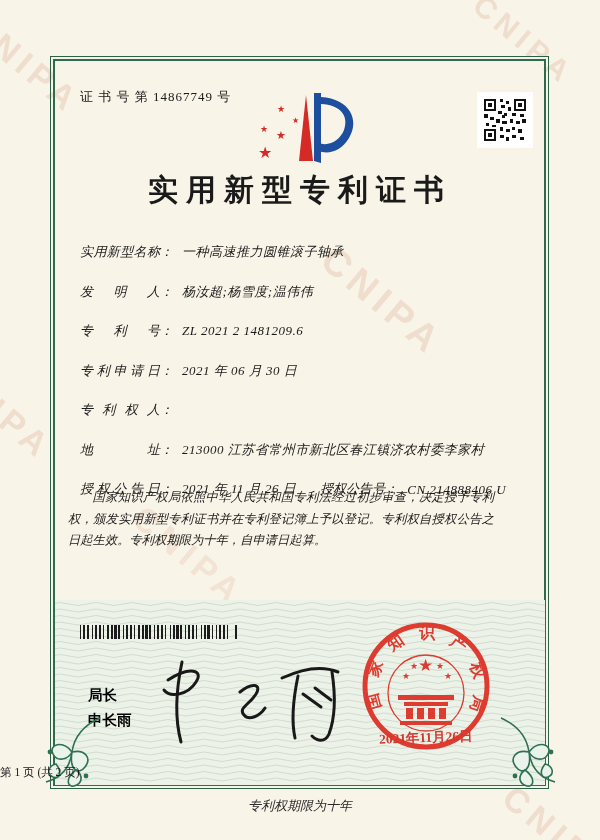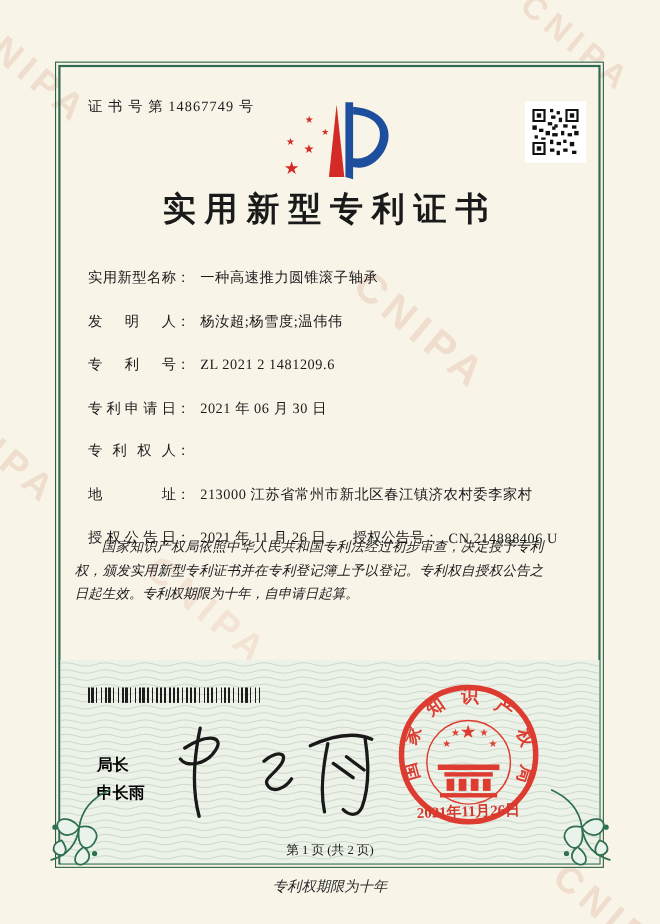--- a/index.html
+++ b/index.html
@@ -16,21 +16,21 @@
   .frame-inner{position:absolute;left:2px;top:2px;right:2px;bottom:2px;
          border:2px solid #2e6b4f;}
   
   .certno{position:absolute;left:80px;top:88px;font-size:13px;letter-spacing:1px;text-align:right;}
   .title{position:absolute;left:0;top:170px;width:600px;text-align:center;
          font-size:30px;font-weight:bold;letter-spacing:8px;}
   .qrbox{position:absolute;left:477px;top:92px;width:56px;height:56px;background:#fff;
          display:flex;align-items:center;justify-content:center;}
   
   .fields{position:absolute;left:80px;top:243px;width:440px;font-size:13px;}
-  .frow{display:flex;align-items:baseline;margin-bottom:21.5px;white-space:nowrap;}
+  .frow{display:flex;align-items:baseline;margin-bottom:21.5px;white-space:nowrap;font-style:italic;}
   .flabel{display:inline-block;width:80px;text-align:justify;text-align-last:justify;}
   .fcolon{display:inline-block;margin-right:9px;}
   .fval{letter-spacing:0.5px;}
   .grant2{margin-left:24px;display:flex;align-items:flex-end;}
   
   .legal{position:absolute;left:68px;top:487px;width:426px;font-size:12.3px;
          line-height:21.5px;font-style:italic;text-align:justify;}
   .legal p{margin:0;text-indent:2em;}
   
   .gzone{position:absolute;left:55px;top:600px;width:490px;height:185px;
@@ -39,21 +39,21 @@
   .barcode{position:absolute;left:80px;top:625px;width:158px;height:14px;
     background:repeating-linear-gradient(90deg,
       #1c1c1c 0 1.5px,transparent 1.5px 3px,
       #1c1c1c 3px 5.5px,transparent 5.5px 7.5px,
       #1c1c1c 7.5px 8.5px,transparent 8.5px 12px,
       #1c1c1c 12px 13px,transparent 13px 15.5px);}
   .signer{position:absolute;left:88px;font-family:"Liberation Sans","DejaVu Sans",sans-serif;
           font-weight:bold;font-size:14.5px;color:#000000;}
   .sig{position:absolute;left:148px;top:650px;}
   .seal{position:absolute;left:352px;top:615px;}
-  .pagenote{position:absolute;left:0;top:765px;width:600px;text-align:center;font-size:11.5px;}
+  .pagenote{position:absolute;left:0;top:765px;width:600px;font-size:11.5px;}
   .contnote{position:absolute;left:0;top:797px;width:600px;text-align:center;
             font-size:13px;font-style:italic;color:#2b2b2b;}
   .corner{position:absolute;top:716px;}
   .corner.left{left:42px;}
   .corner.right{right:41px;transform:scaleX(-1);}
 </style>
 </head>
 <body>
 
 <div class="wm" style="left:-14px;top:6px;font-size:34px">CNIPA</div>

